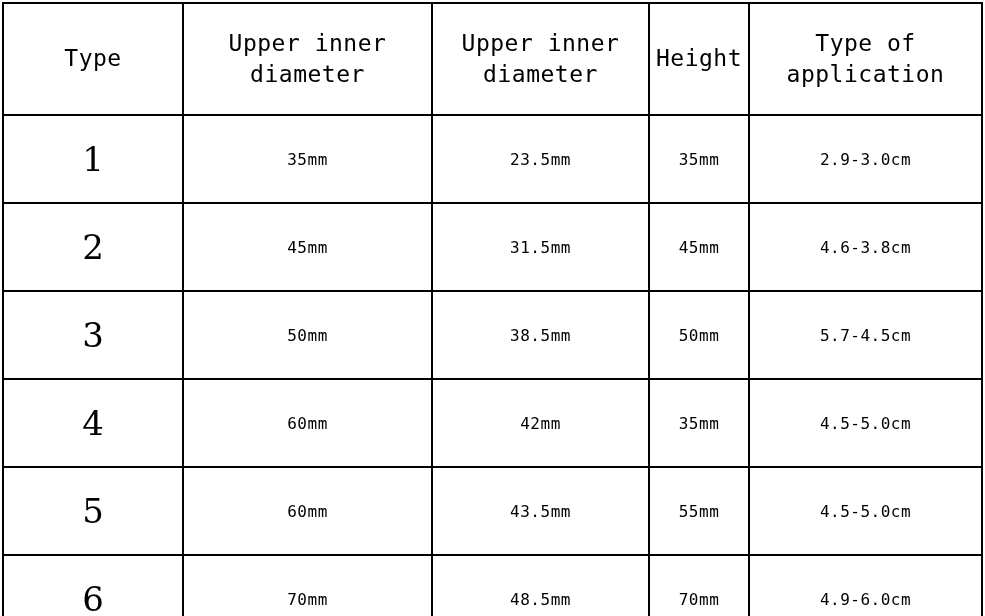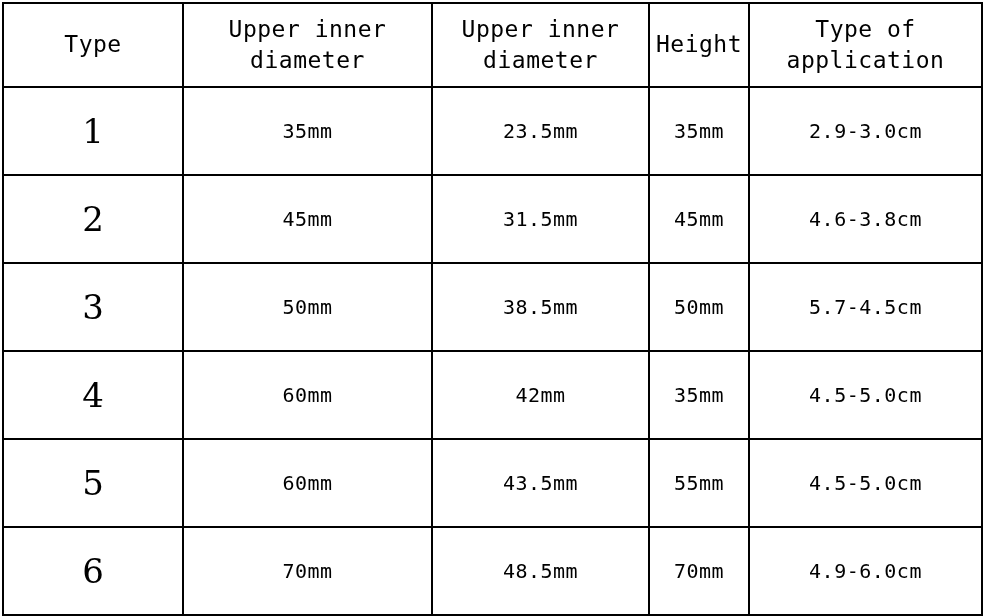--- a/index.html
+++ b/index.html
@@ -39,25 +39,25 @@
   thead th {
     font-size: 23px;
     line-height: 1.35;
     letter-spacing: 0.5px;
   }
   td.type-cell {
     font-size: 34px;
     font-family: "DejaVu Serif", serif;
   }
   td.val-cell {
-    font-size: 20px;
+    font-size: 16px;
     letter-spacing: 0.5px;
   }
   tbody tr { height: 88px; }
-  thead tr { height: 84px; }
+  thead tr { height: 112px; }
 </style>
 </head>
 <body>
 
 <table class="spec-table">
   <colgroup>
     <col class="c-type">
     <col class="c-inner">
     <col class="c-outer">
     <col class="c-height">

